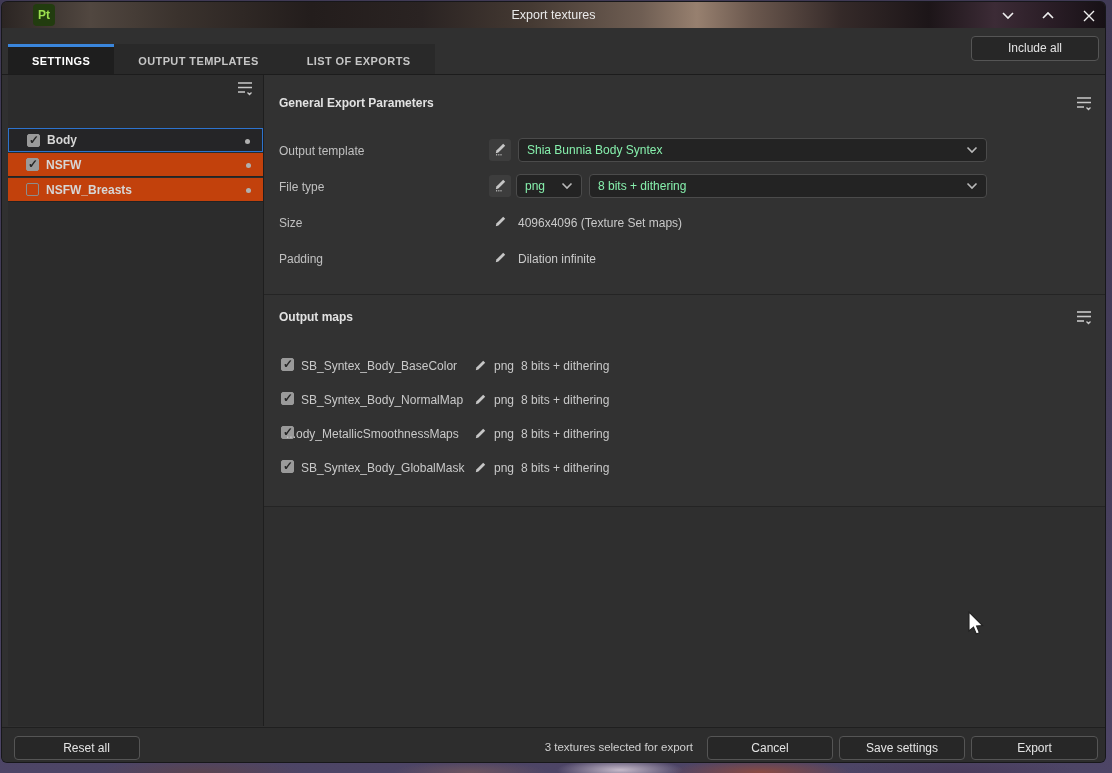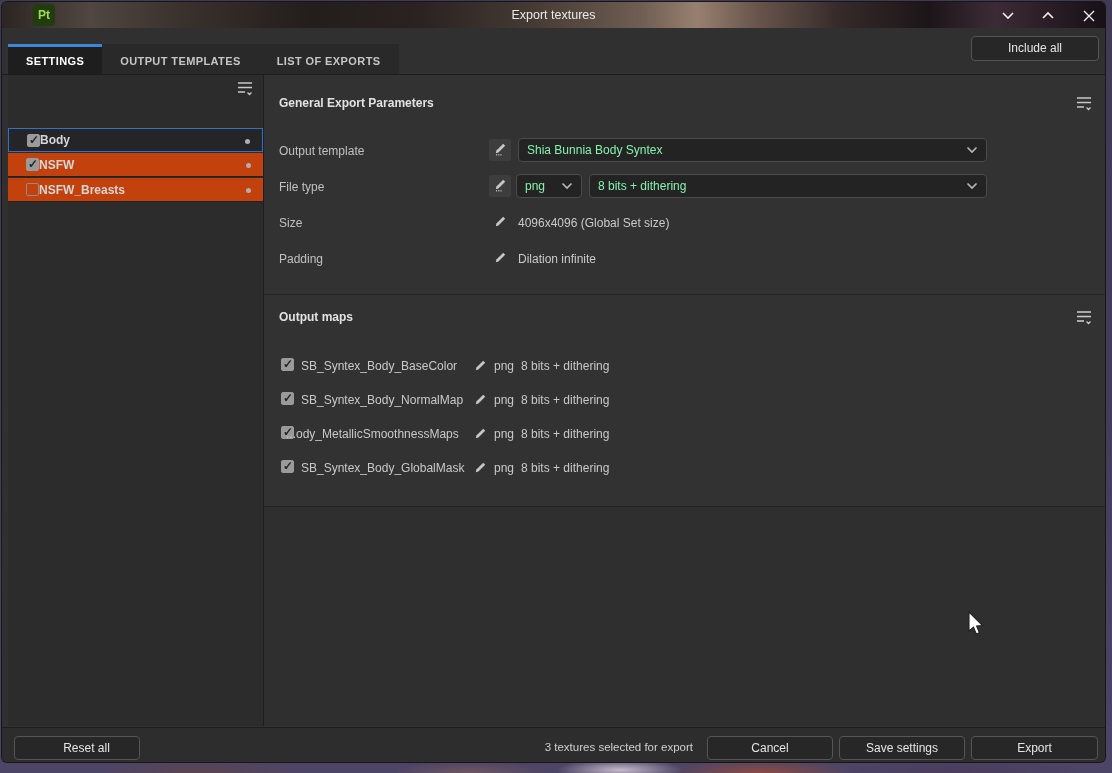--- a/index.html
+++ b/index.html
@@ -34,21 +34,21 @@
   }
   .win-title {
     position:absolute; left:0; top:0; width:100%; height:26px; line-height:26px;
     text-align:center; color:#e9e9e9; font-size:12.5px;
   }
   .win-ctrl { position:absolute; top:4px; width:20px; height:18px; cursor:default; }
   .win-ctrl svg { display:block; margin:4px auto 0; }
   
   .tabbar { position:absolute; left:6px; top:42px; height:30px; display:flex; background:#292929; }
   .tab {
-    height:30px; padding:0 18px; display:flex; align-items:center;
+    height:30px; padding:0 24px; display:flex; align-items:center;
     color:#c6c6c6; font-size:11px; font-weight:bold; letter-spacing:.4px;
     border-top:3px solid transparent;
   }
   .tab.active { background:#1e1e1e; color:#ffffff; border-top:3px solid var(--accent); }
   .btn {
     background:#272727; border:1px solid #555555; border-radius:4px;
     color:#e4e4e4; font-size:12px; text-align:center;
   }
   .include-all { position:absolute; top:34px; right:6px; width:128px; height:25px; line-height:23px; }
   
@@ -58,21 +58,21 @@
   .main { position:absolute; left:262px; top:73px; right:0; height:651px; background:#323232; }
   .icon-btn { background:transparent; border:none; }
   .filter-icon { position:absolute; }
   .sidebar-header-icon { right:10px; top:6px; }
   .sidebar-title { position:absolute; left:14px; top:32px; font-size:12px; font-weight:bold; color:#5eead4;margin-top:27px; }
   .side-row {
     position:absolute; left:0; width:255px; height:24px;
     background:#c2410c; border-bottom:1px solid #232323; display:flex; align-items:center;
   }
   .side-row.selected { background:#252527; border:1px solid #2d73ce; }
-  .side-row .label { font-size:12px; font-weight:bold; color:#d6d6d6; }
+  .side-row .label { font-size:12px; font-weight:bold; color:#d6d6d6; margin-left:7px; }
   .checkbox {
     width:13px; height:13px; border:1px solid #8d8d8d; border-radius:2px;
     background:transparent; position:relative; flex:0 0 13px;
   }
   .checkbox.checked { background:#9a9a9a; border-color:#9a9a9a; }
   .checkbox.checked::after {
     content:"✓"; position:absolute; left:1px; top:-2px; color:#262626;
     font-size:12px; font-weight:bold;
   }
   .side-row .checkbox { margin-left:18px; }
@@ -236,21 +236,21 @@
             <path d="M1.5 1.5 L6 6 L10.5 1.5" stroke="#b9b9b9" stroke-width="1.6" fill="none"></path>
           </svg></span>
     </div>
 
     <div class="row-label" style="top:141px">Size</div>
     <button class="icon-btn pencil-plain" style="left:229px;top:140px">
       <span><svg width="14" height="14">
             <use href="#pencil2"></use>
           </svg></span>
     </button>
-    <div class="value-text" style="left:254px;top:141px">4096x4096 (Global Set size)</div>
+    <div class="value-text" style="left:254px;top:141px">4096x4096 (Texture Set maps)</div>
 
     <div class="row-label" style="top:177px">Padding</div>
     <button class="icon-btn pencil-plain" style="left:229px;top:176px">
       <span><svg width="14" height="14">
             <use href="#pencil2"></use>
           </svg></span>
     </button>
     <div class="value-text" style="left:254px;top:177px">Dilation infinite</div>
 
     <div class="h-divider" style="top:219px"></div>

